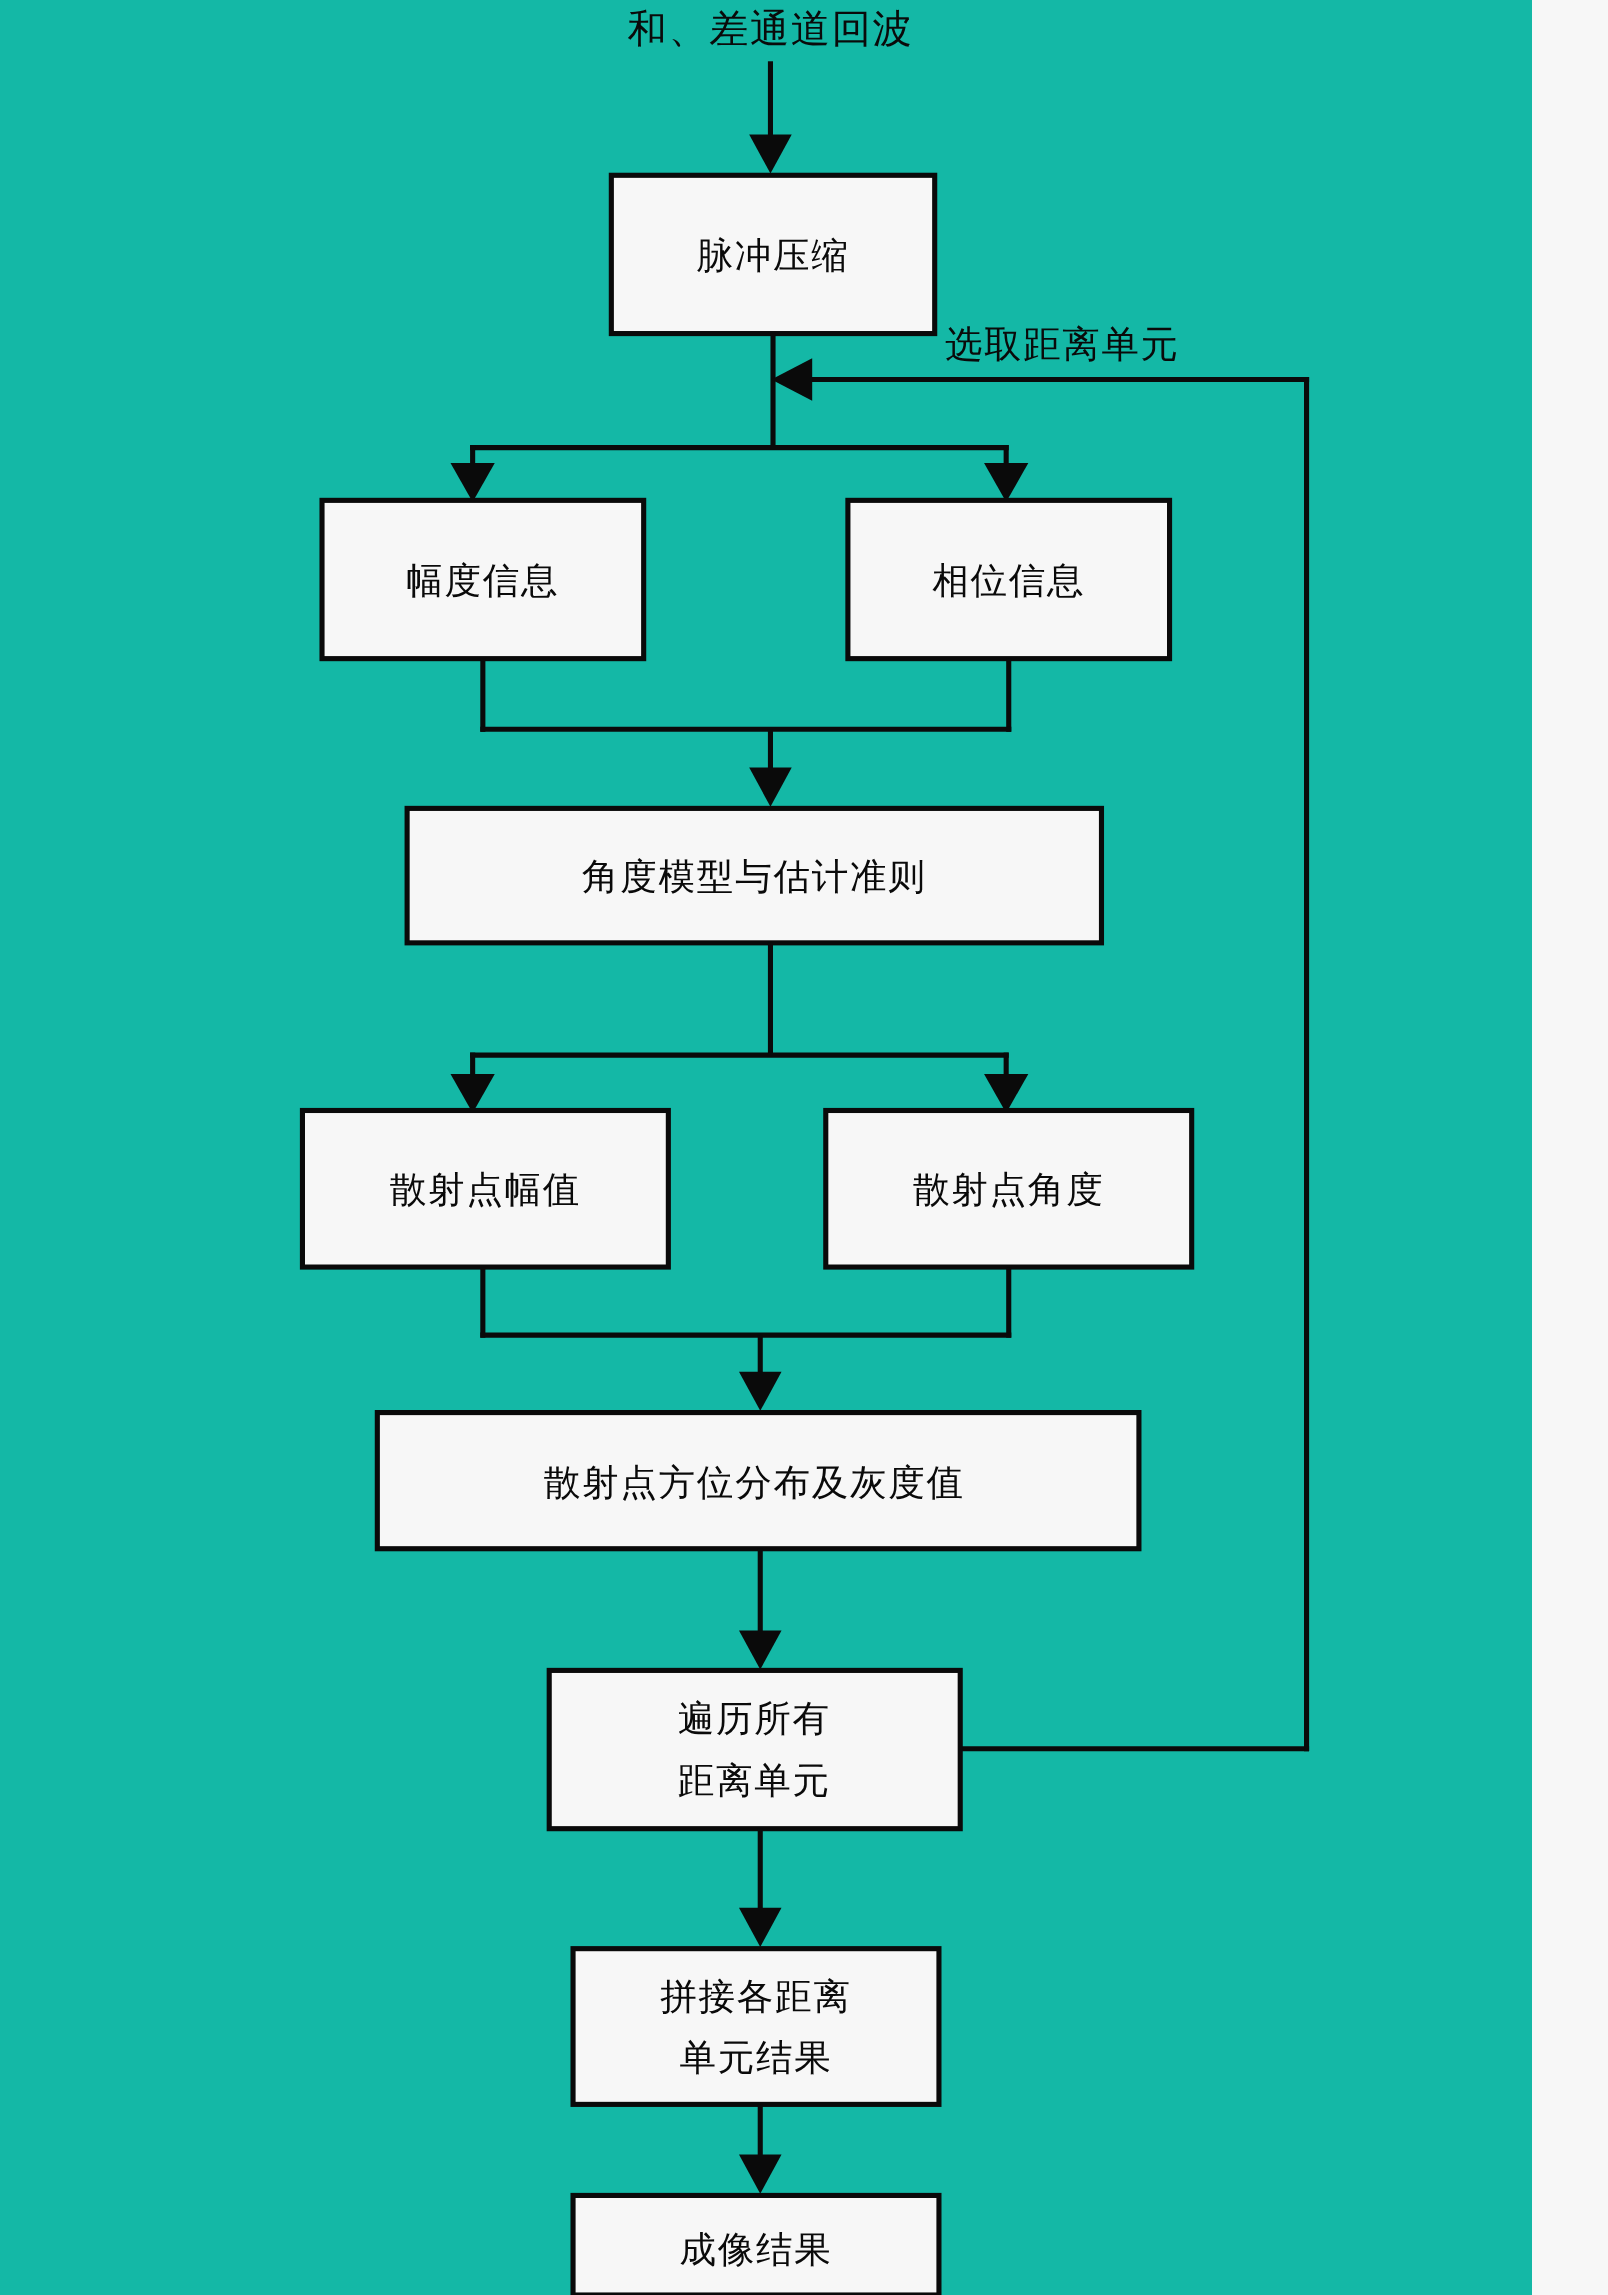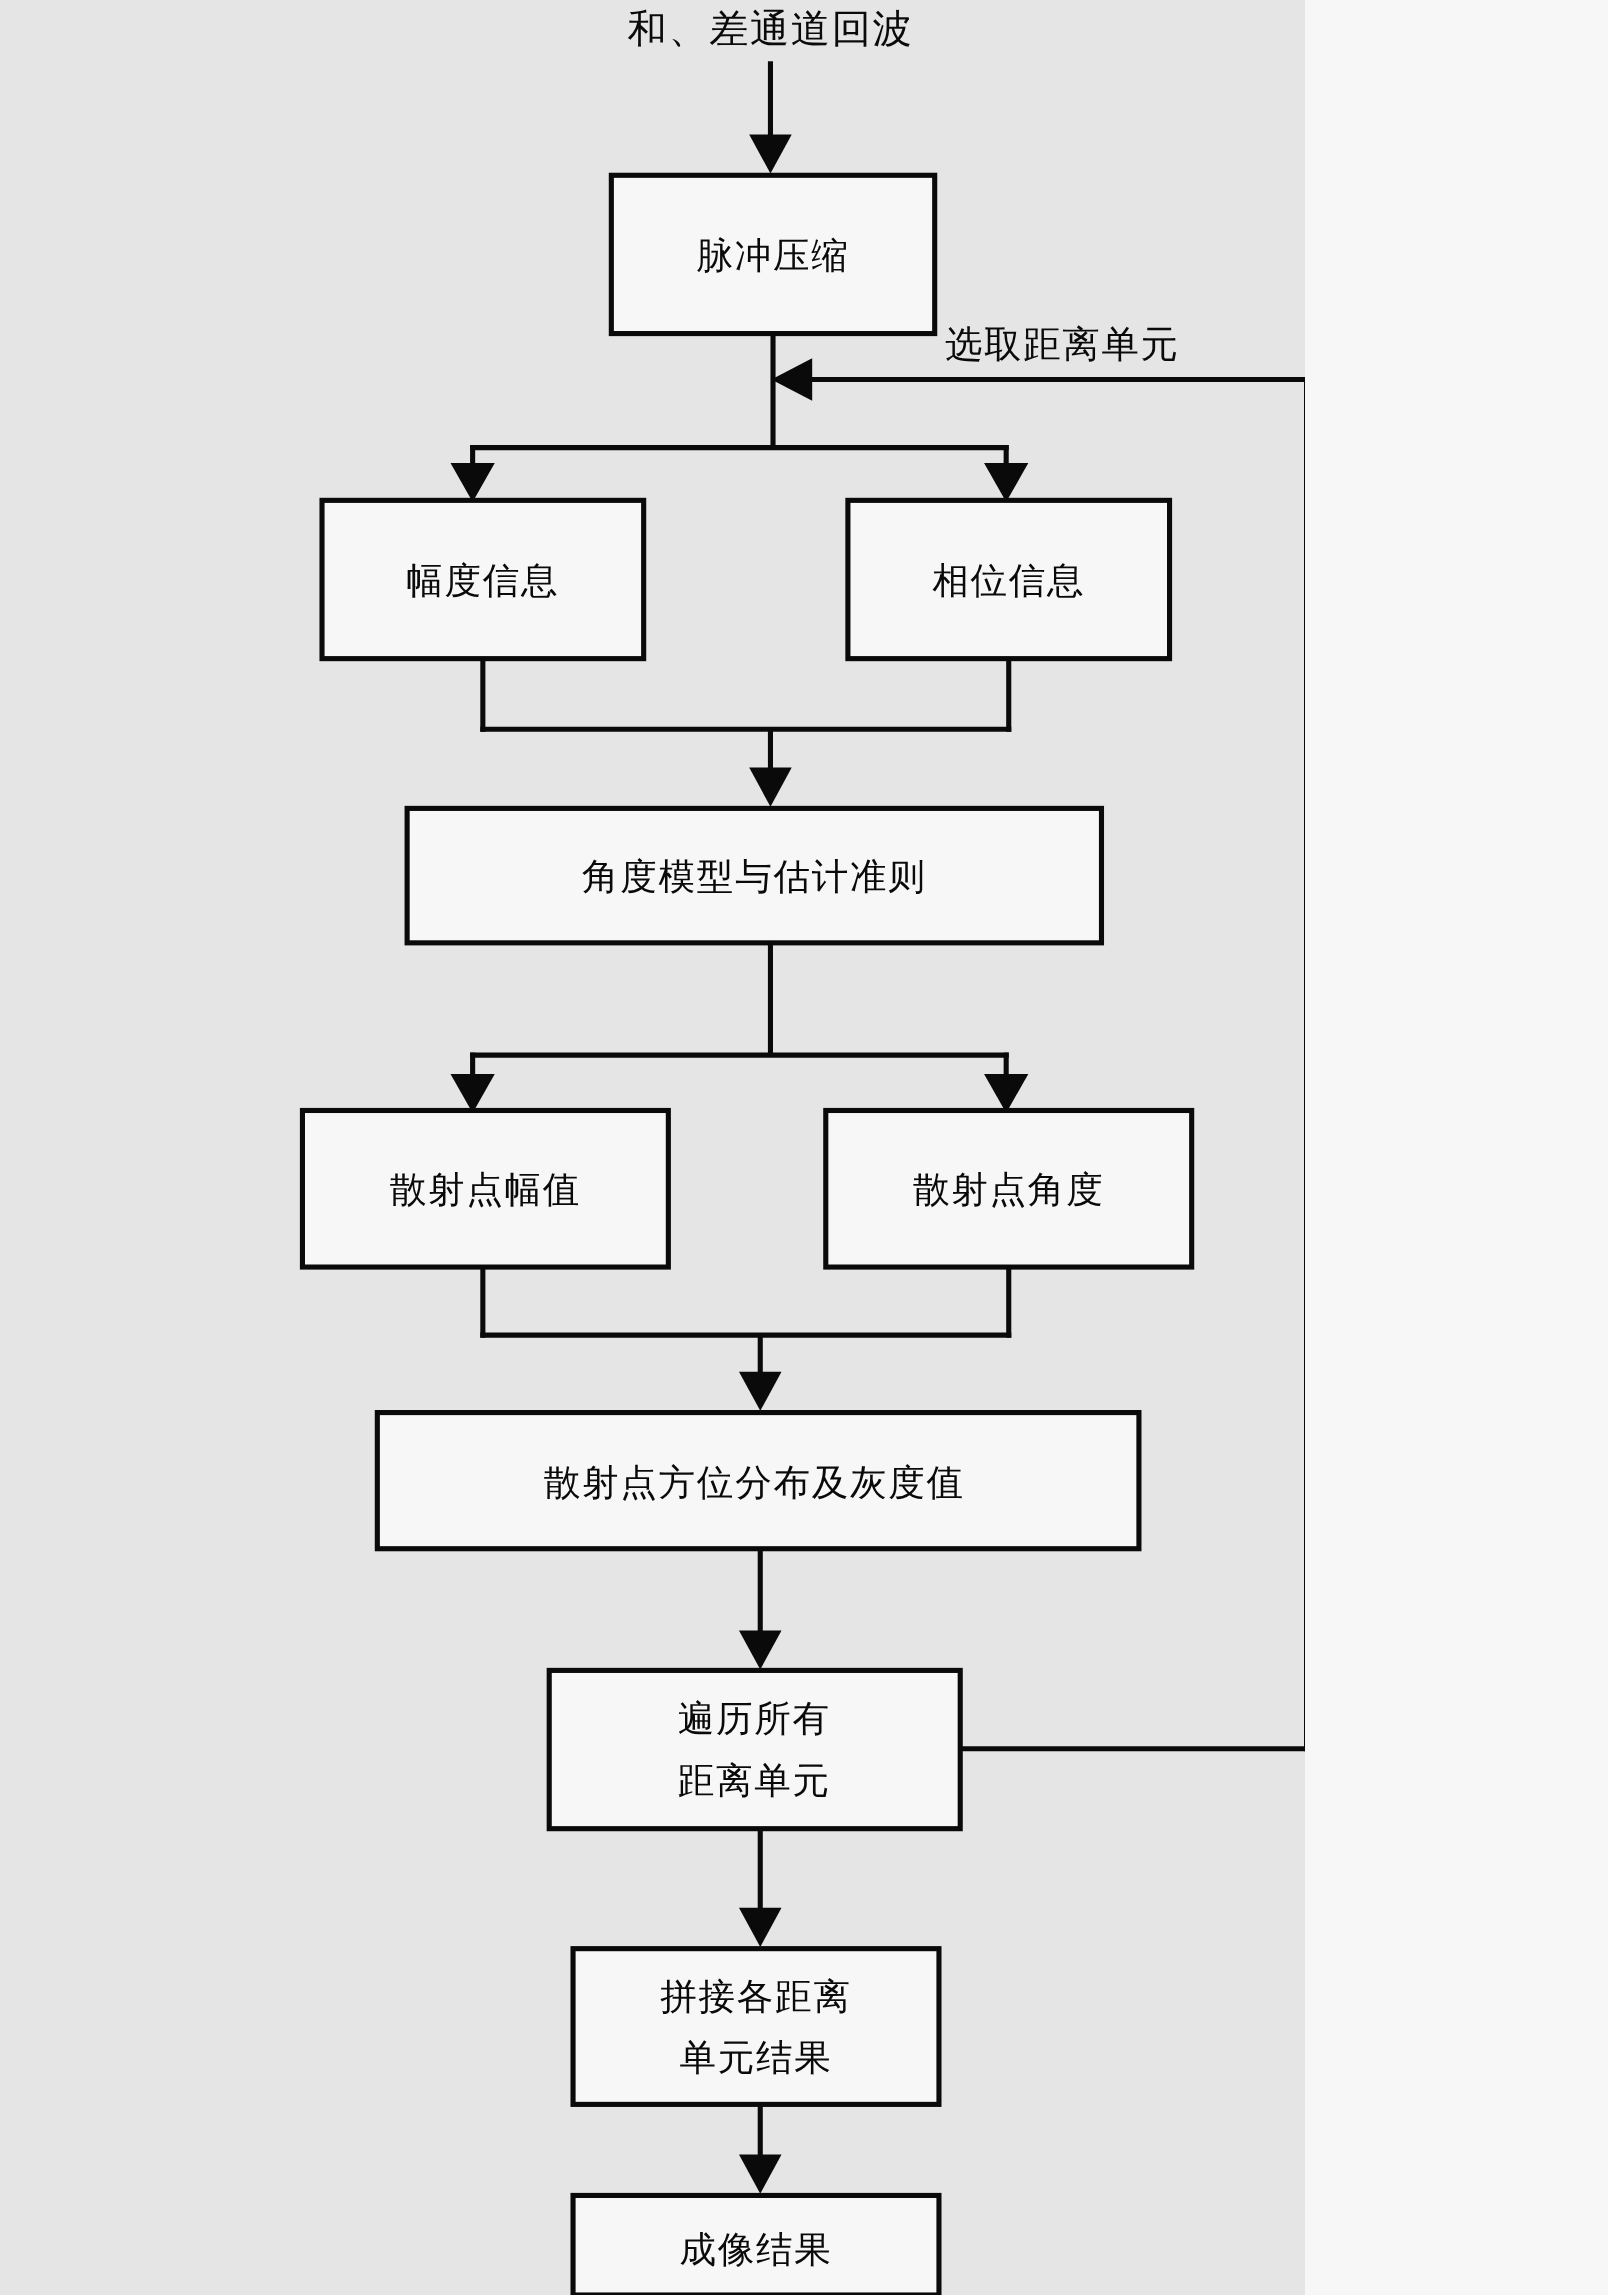--- a/index.html
+++ b/index.html
@@ -5,23 +5,23 @@
   html, body {
     margin: 0;
     padding: 0;
     background: #f7f7f7;
   }
   body {
     font-family: "DejaVu Serif", "Liberation Serif", serif;
   }
   #flow-root {
     position: relative;
-    width: 1305px;
+    width: 1532px;
     height: 2295px;
-    background: #e5e5e5;
+    background: #14b8a6;
     overflow: hidden;
   }
   #flow-svg {
     position: absolute;
     top: 0;
     left: 0;
     width: 1609px;
     height: 2295px;
   }
   .node-box {

